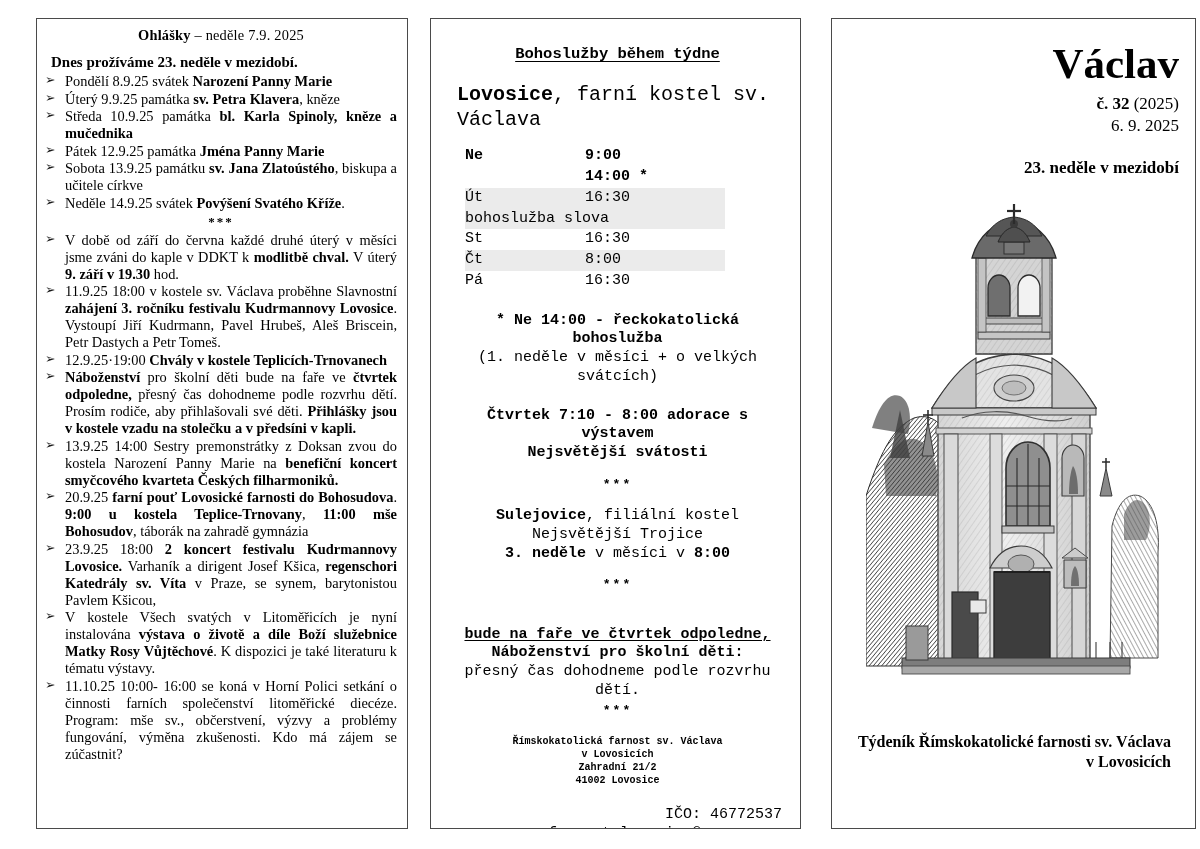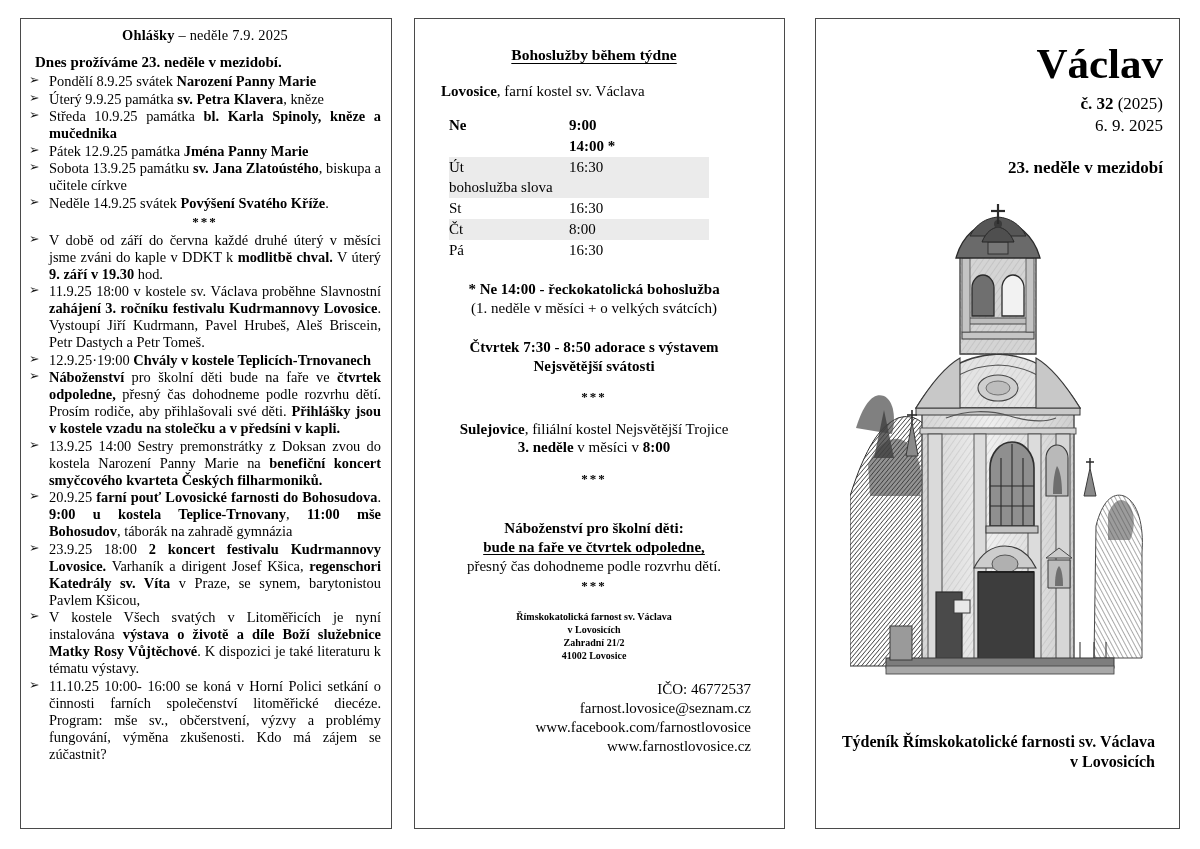--- a/index.html
+++ b/index.html
@@ -12,36 +12,37 @@
     height: 849px;
     font-family: "Liberation Serif", "DejaVu Serif", serif;
     color: #000000;
     overflow: hidden;
   }
   .page {
     position: relative;
     width: 1000px;
     height: 849px;
     background: #ffffff;
+    margin-left: 16px;
   }
 
   
   .panel {
     position: absolute;
     border: 1.5px solid #4a4a4a;
     box-sizing: border-box;
     background: #ffffff;
     overflow: hidden;
   }
   #panel-left   { left: 20px;  top: 18px;  width: 372px; height: 811px; }
   #panel-middle { left: 414px; top: 18px;  width: 371px; height: 811px; }
   #panel-right  { left: 815px; top: 18px;  width: 365px; height: 811px; }
 
   .pad-left   { padding: 6px 10px 4px 8px; }
-  .pad-middle { padding: 12px 33px 4px 22px; }
+  .pad-middle { padding: 12px 18px 4px 22px; font-family: Liberation Mono, monospace; }
   .pad-right  { padding: 10px 16px 4px 16px; }
 
   
   b, .b { font-weight: bold; }
 
   
   #panel-left { font-size: 14.4px; line-height: 1.17; }
   .ohl-title {
     text-align: center;
     font-size: 14.4px;
@@ -92,21 +93,21 @@
   #panel-middle { font-size: 15px; line-height: 1.25; }
   .mid-title {
     text-align: center;
     font-weight: bold;
     font-size: 15.5px;
     text-decoration: underline;
     text-underline-offset: 3px;
     margin: 14px 0 18px 0;
   }
   .place-line {
-    font-size: 15px;
+    font-size: 20px;
     margin: 0 0 14px 4px;
   }
   .place-line .pl-name { font-weight: bold; }
 
   table.schedule {
     border-collapse: collapse;
     margin: 0 0 0 12px;
     width: 260px;
     font-size: 15px;
   }
@@ -248,21 +249,21 @@
       </tr>
     </tbody>
       </table>
 
     <div class="note-block">
       <div class="note-strong">* Ne 14:00 - řeckokatolická bohoslužba</div>
       <div class="note-plain">(1. neděle v měsíci + o velkých svátcích)</div>
     </div>
 
     <div class="note-block">
-      <div class="note-strong">Čtvrtek 7:30 - 8:50 adorace s výstavem</div>
+      <div class="note-strong">Čtvrtek 7:10 - 8:00 adorace s výstavem</div>
       <div class="note-strong">Nejsvětější svátosti</div>
     </div>
 
     <div class="mid-stars">***</div>
 
     <div class="center">
       <div class="note-plain">
         <b>Sulejovice</b><span>, filiální kostel Nejsvětější Trojice</span>
       </div>
       <div class="note-plain">
@@ -271,22 +272,22 @@
     </div>
 
     <div class="mid-stars">***</div>
 
     <div class="center">
     </div>
 
     <div class="mid-gap-m"></div>
 
     <div class="center">
+      <div class="note-strong u">bude na faře ve čtvrtek odpoledne,</div>
       <div class="note-strong">Náboženství pro školní děti:</div>
-      <div class="note-strong u">bude na faře ve čtvrtek odpoledne,</div>
       <div class="note-plain">přesný čas dohodneme podle rozvrhu dětí.</div>
     </div>
 
     <div class="mid-stars" style="margin:2px 0 16px 0;">***</div>
 
     <div class="center">
       <div class="addr-bold">Římskokatolická farnost sv. Václava</div>
       <div class="addr-bold">v Lovosicích</div>
       <div class="addr-bold">Zahradní 21/2</div>
       <div class="addr-bold">41002 Lovosice</div>

